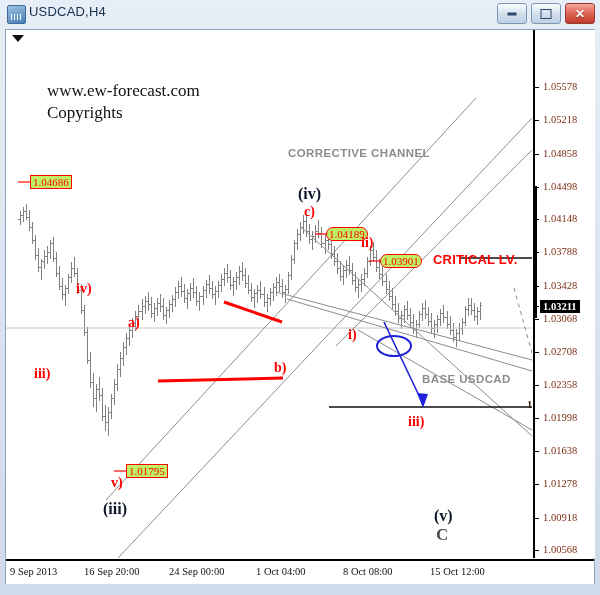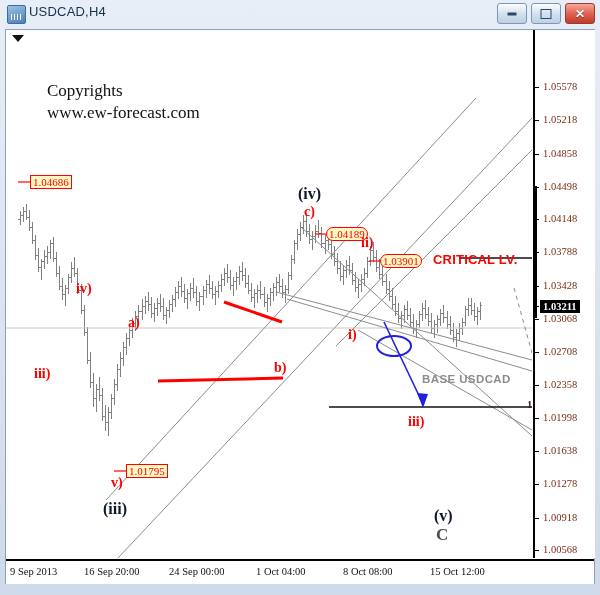--- a/index.html
+++ b/index.html
@@ -56,21 +56,21 @@
 
   
   .ann{position:absolute;white-space:nowrap;pointer-events:none;}
   .ann.wave{font-family:"Liberation Serif",serif;font-size:14px;font-weight:bold;color:#ff0000;}
   .ann.degree{font-family:"Liberation Serif",serif;font-size:16px;font-weight:bold;color:#0f172a;}
   .ann.cletter{font-family:"Liberation Serif",serif;font-size:17px;font-weight:bold;color:#4d4d4d;}
   .ann.chan{font-size:11.5px;font-weight:bold;color:#8c8c8c;letter-spacing:.4px;}
   .ann.crit{font-size:13px;font-weight:bold;color:#ff0000;letter-spacing:.2px;}
   .ann.fib{font-family:"Liberation Serif",serif;font-size:10.5px;font-weight:bold;color:#3b2112;}
 
-  .pricetag{position:absolute;border:1px solid #ff0000;color:#ff0000;background:#fef9c3;
+  .pricetag{position:absolute;border:1px solid #ff0000;color:#ff0000;background:#bef264;
     font-family:"Liberation Serif",serif;font-size:11px;padding:0 2px;white-space:nowrap;}
 </style>
 </head>
 <body>
 
 <div class="window">
 
   <div class="titlebar">
     <div class="tb-icon"></div>
     <div class="tb-title">USDCAD,H4</div>
@@ -582,29 +582,30 @@
         <line x1="378" y1="292" x2="417" y2="374" stroke="#2020dd" stroke-width="1.6"></line>
         <polygon points="417,378 411,363 422,364" fill="#2020dd"></polygon>
 
         <line x1="12" y1="152" x2="24" y2="152" stroke="#ff0000" stroke-width="1.2"></line>
         <line x1="309" y1="204" x2="320" y2="204" stroke="#ff0000" stroke-width="1.2"></line>
         <line x1="363" y1="231" x2="374" y2="231" stroke="#ff0000" stroke-width="1.2"></line>
         <line x1="108" y1="441" x2="120" y2="441" stroke="#ff0000" stroke-width="1.2"></line>
       </svg>
 
       <div class="copy">
+        <div>www.ew-forecast.com</div>
         <div>Copyrights</div>
-        <div>www.ew-forecast.com</div>
       </div>
 
       <div class="pricetag" style="left:24px;top:145px;">1.04686</div>
       <div class="pricetag" style="left:320px;top:197px;border-radius:7px;">1.04189</div>
       <div class="pricetag" style="left:374px;top:224px;border-radius:7px;">1.03901</div>
       <div class="pricetag" style="left:120px;top:434px;">1.01795</div>
 
+      <div class="ann chan" style="left:282px;top:117px;">CORRECTIVE CHANNEL</div>
       <div class="ann chan" style="left:416px;top:343px;">BASE USDCAD</div>
 
       <div class="ann crit" style="left:427px;top:222px;">CRITICAL LV.</div>
 
       <div class="ann fib" style="left:521px;top:369px;">161.8</div>
 
       <div class="ann wave" style="left:28px;top:336px;">iii)</div>
       <div class="ann wave" style="left:70px;top:251px;text-align:right;">iv)</div>
       <div class="ann wave" style="left:105px;top:445px;">v)</div>
       <div class="ann degree" style="left:97px;top:470px;">(iii)</div>

